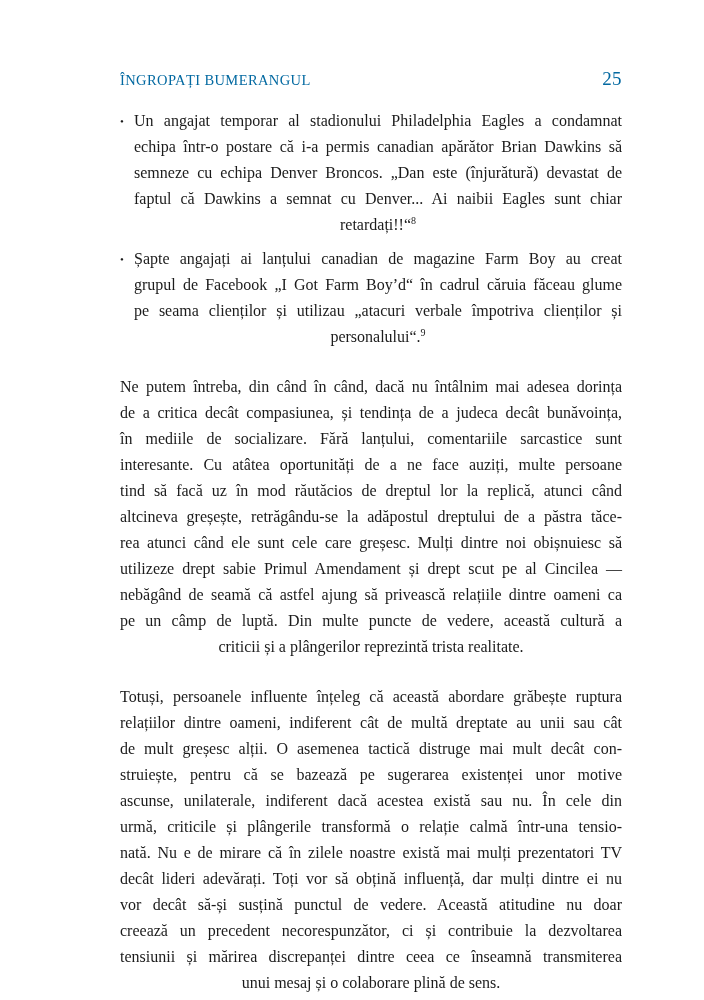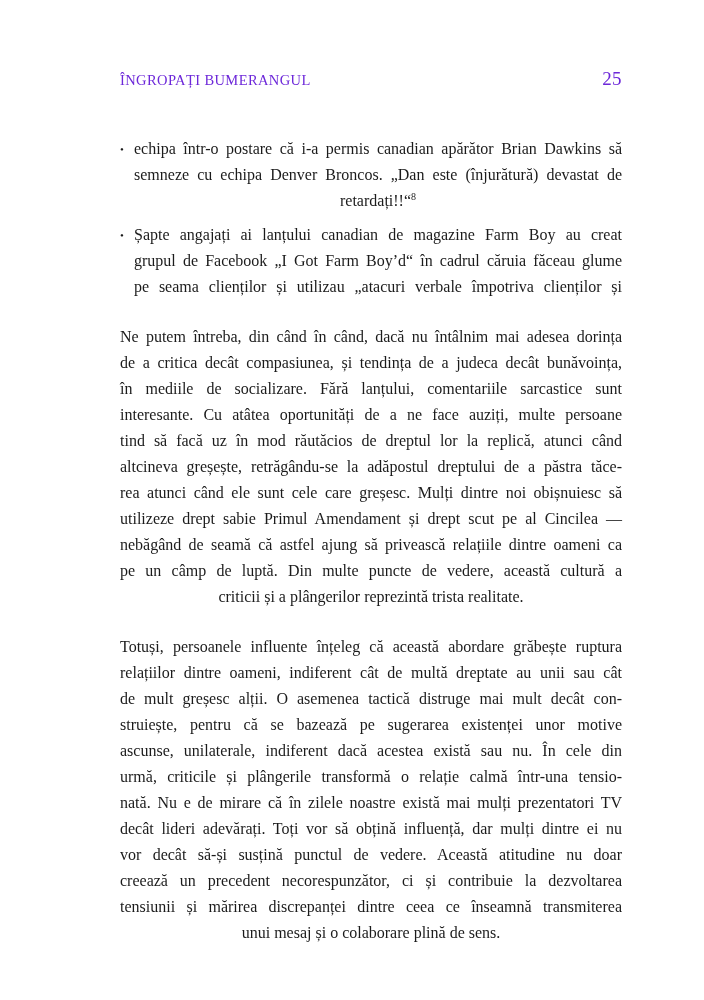--- a/index.html
+++ b/index.html
@@ -14,22 +14,22 @@
     box-sizing: border-box;
     padding: 68px 82px 40px 120px;
     overflow: hidden;
   }
   .header {
     display: flex;
     justify-content: space-between;
     align-items: baseline;
     font-size: 14.5px;
     letter-spacing: 0.4px;
-    margin-bottom: 46px;
-    color: #6d28d9;
+    margin-bottom: 18px;
+    color: #0369a1;
   }
   .running-title { text-transform: uppercase; }
   .page-number { font-size: 19px; }
   .body-col { width: 502px; font-size: 16px; line-height: 26px; }
   .block { margin: 0 0 8px 0; }
   .block.bullet { display: flex; }
   .block.paragraph { margin-top: 24px; }
   .marker {
     flex: 0 0 14px;
     width: 14px;
@@ -58,31 +58,34 @@
 
 <div class="page">
   <div class="header">
     <span class="running-title">ÎNGROPAȚI BUMERANGUL</span>
     <span class="page-number">25</span>
   </div>
   <div class="body-col" id="content">
       <div class="block bullet">
         <span class="marker">•</span>
         <div class="lines">
+          <div class="line">Un angajat temporar al stadionului Philadelphia Eagles a condamnat</div>
           <div class="line">echipa într-o postare că i-a permis canadian apărător Brian Dawkins să</div>
           <div class="line">semneze cu echipa Denver Broncos. „Dan este (înjurătură) devastat de</div>
+          <div class="line">faptul că Dawkins a semnat cu Denver... Ai naibii Eagles sunt chiar</div>
           <div class="line last">retardați!!“<sup>8</sup></div>
         </div>
       </div>
       <div class="block bullet">
         <span class="marker">•</span>
         <div class="lines">
           <div class="line">Șapte angajați ai lanțului canadian de magazine Farm Boy au creat</div>
           <div class="line">grupul de Facebook „I Got Farm Boy’d“ în cadrul căruia făceau glume</div>
           <div class="line">pe seama clienților și utilizau „atacuri verbale împotriva clienților și</div>
+          <div class="line last">personalului“.<sup>9</sup></div>
         </div>
       </div>
       <div class="block paragraph">
         <div class="lines">
           <div class="line">Ne putem întreba, din când în când, dacă nu întâlnim mai adesea dorința</div>
           <div class="line">de a critica decât compasiunea, și tendința de a judeca decât bunăvoința,</div>
           <div class="line">în mediile de socializare. Fără lanțului, comentariile sarcastice sunt</div>
           <div class="line">interesante. Cu atâtea oportunități de a ne face auziți, multe persoane</div>
           <div class="line">tind să facă uz în mod răutăcios de dreptul lor la replică, atunci când</div>
           <div class="line">altcineva greșește, retrăgându-se la adăpostul dreptului de a păstra tăce-</div>

